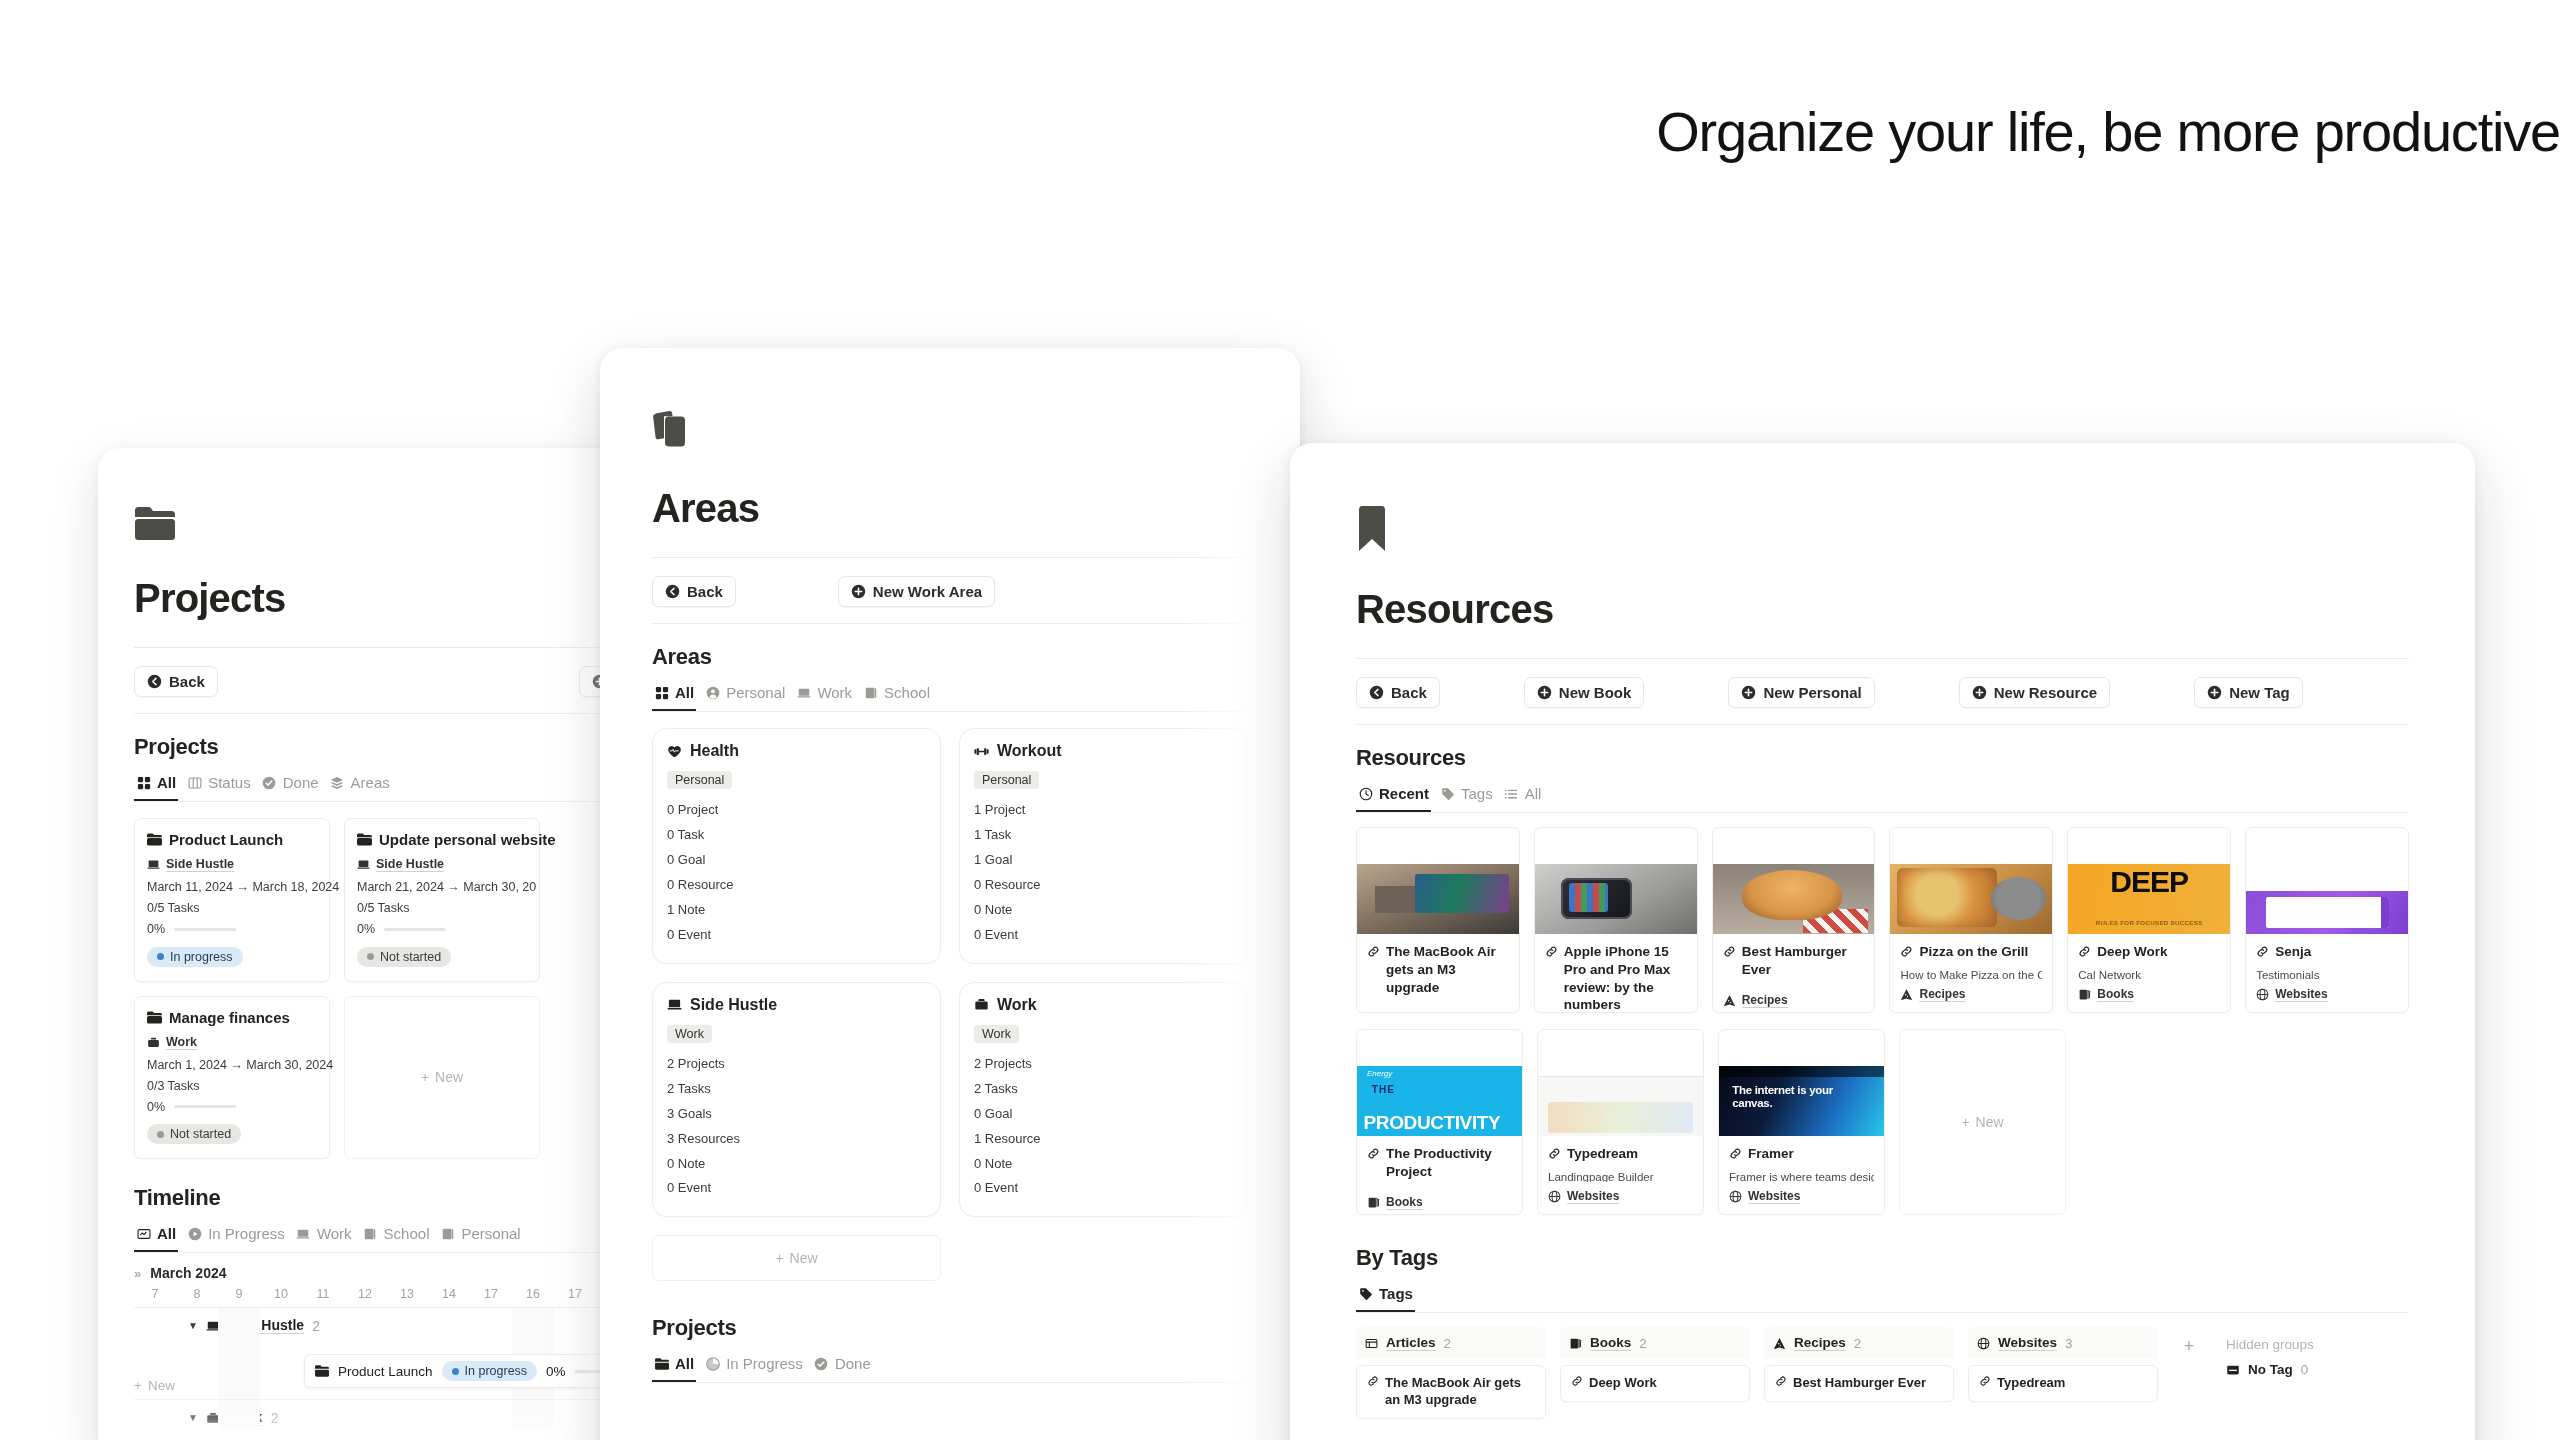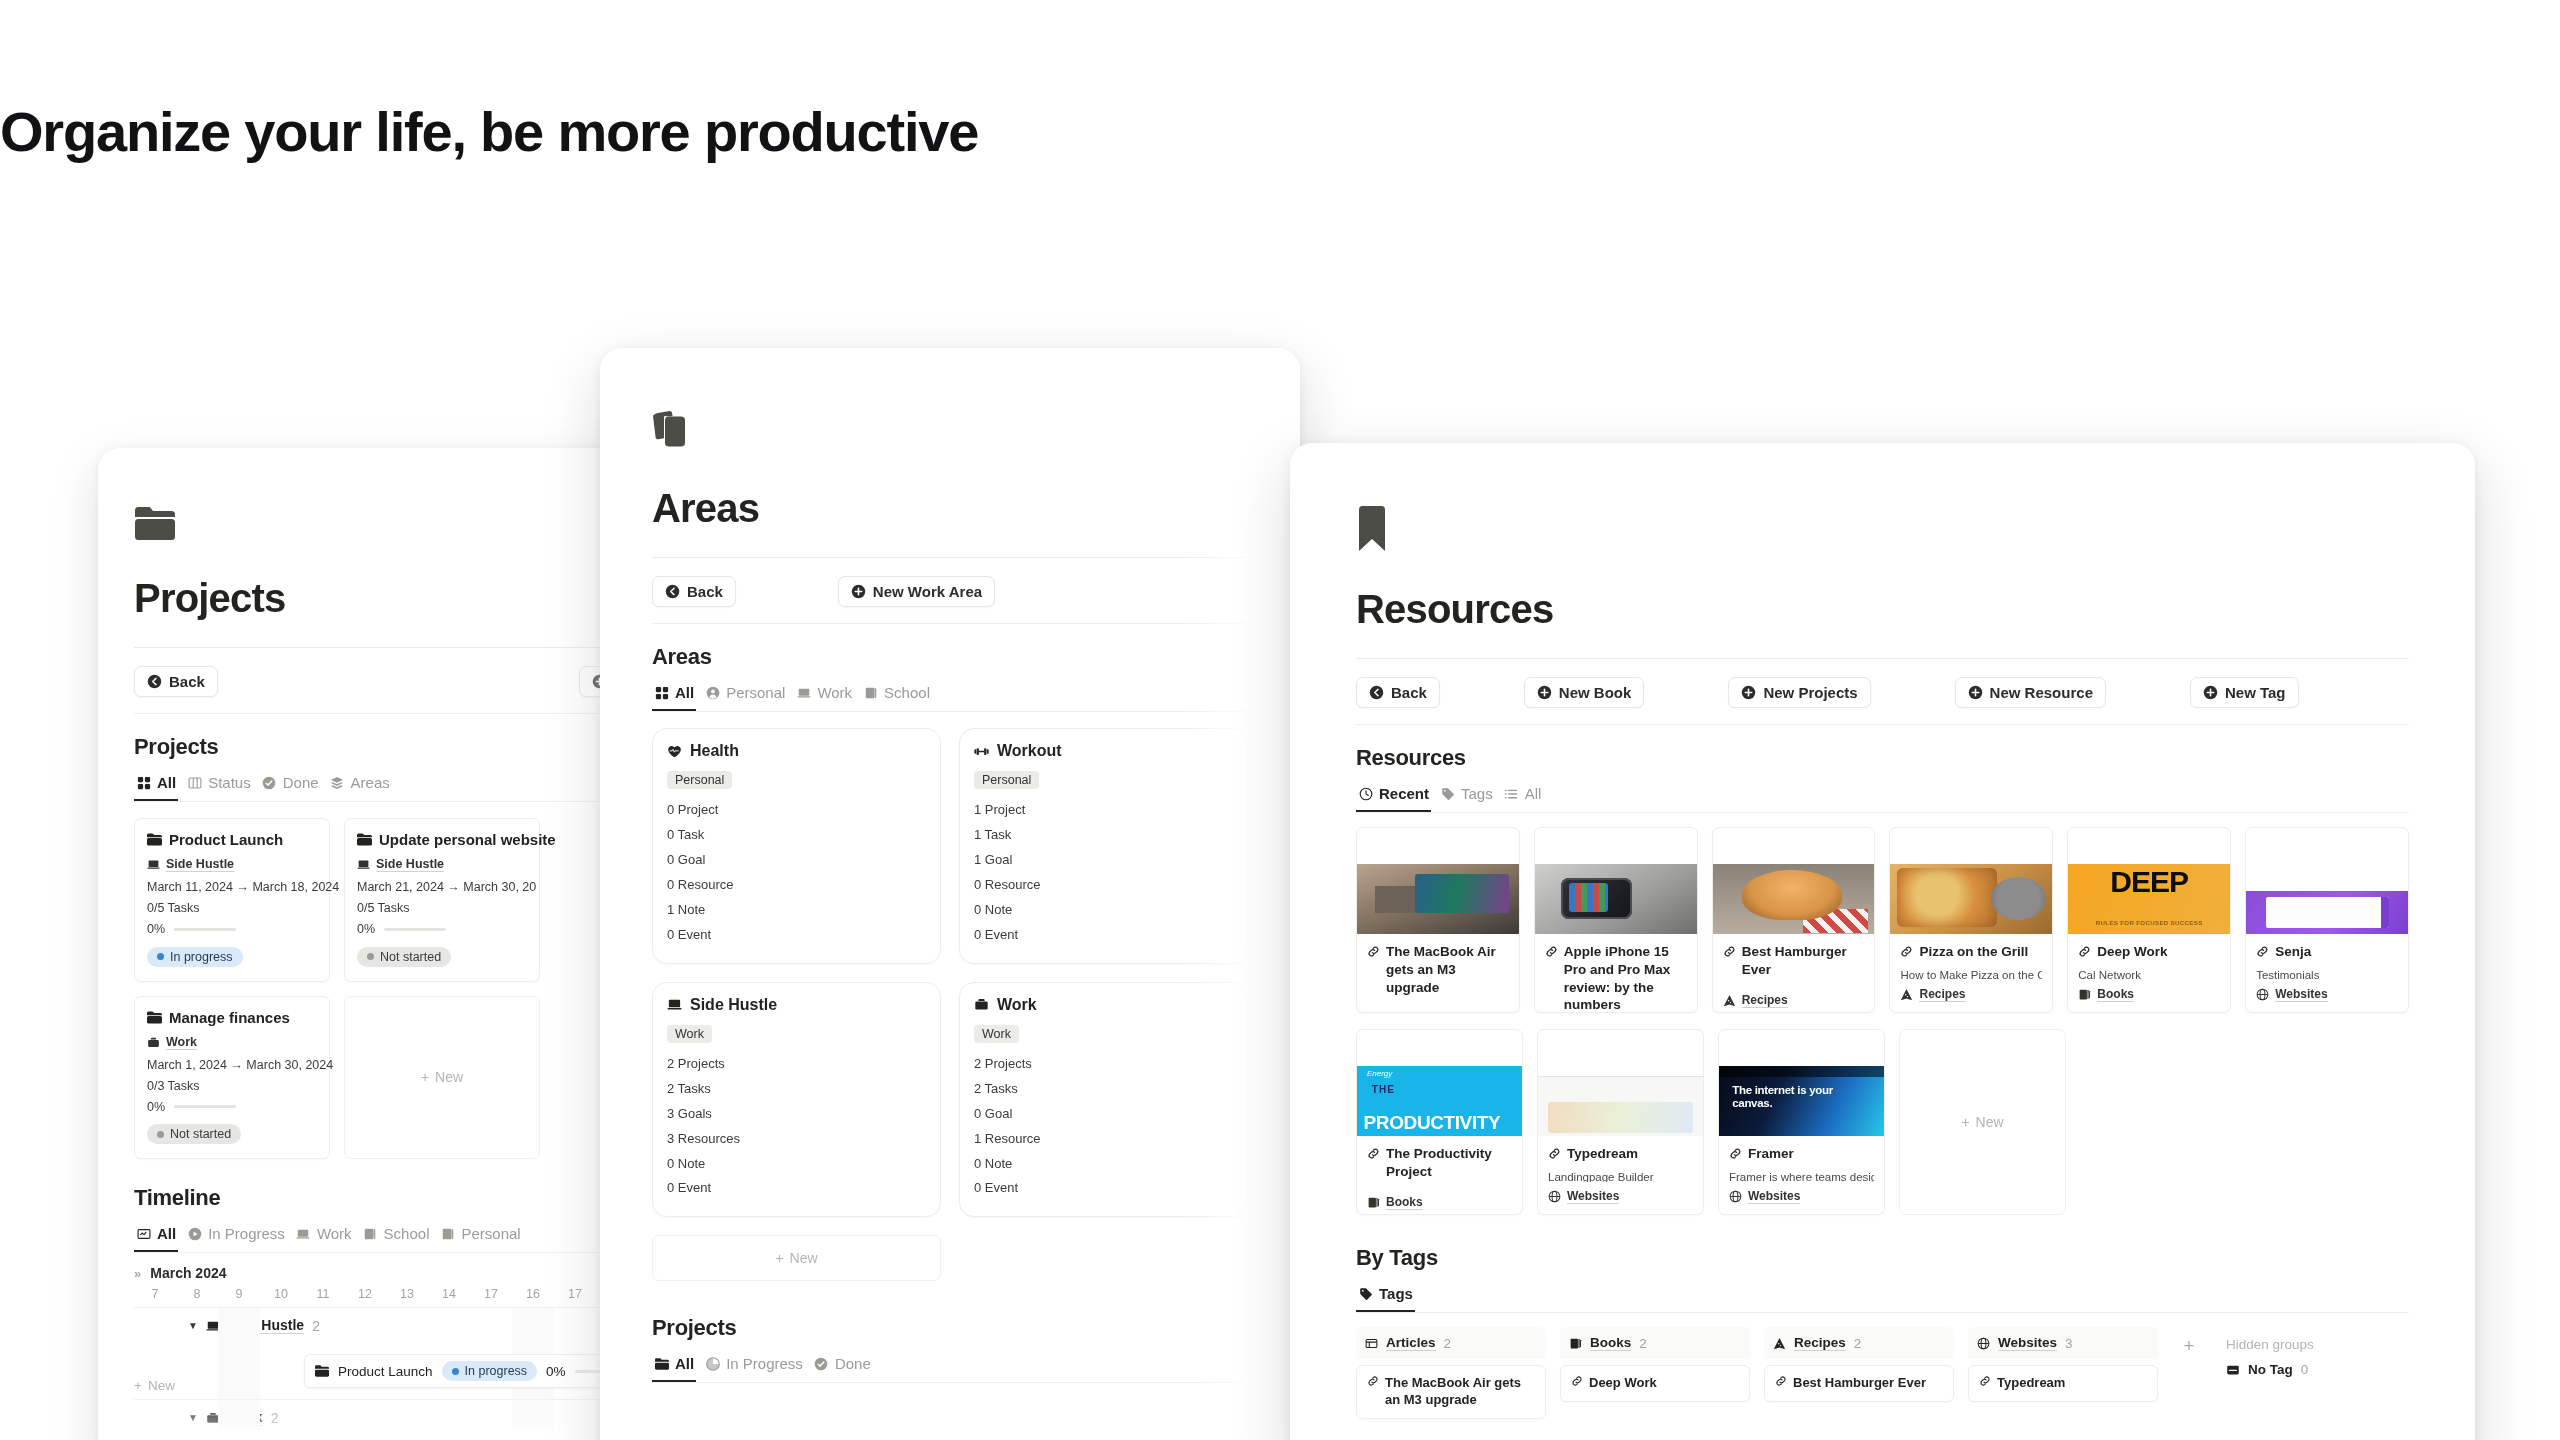--- a/index.html
+++ b/index.html
@@ -7,22 +7,22 @@
     width: 2560px; height: 1440px;
     background: #ffffff;
     font-family: "Liberation Sans", sans-serif;
     overflow: hidden;
   }
   #stage { position: relative; width: 2560px; height: 1440px; background: #fff; }
 
   
   .headline {
     position: absolute; top: 96px; left: 0; width: 2560px;
-    text-align: left;
-    font-size: 56px; font-weight: 700; line-height: 1.28;
+    text-align: right;
+    font-size: 56px; font-weight: 400; line-height: 1.28;
     letter-spacing: -1.2px; color: #111214;
   }
   .headline .l2 { display: block; }
 
   
   .panel {
     position: absolute;
     background: #ffffff;
     border-radius: 22px;
     overflow: hidden;
@@ -785,21 +785,21 @@
           </span>
           <span>New Book</span>
         </div>
         <div class="nbtn">
           <span class="ic">
             <svg width="15" height="15" viewBox="0 0 16 16" fill="currentColor">
                 <circle cx="8" cy="8" r="7.2"></circle>
                 <path d="M8 4.6v6.8M4.6 8h6.8" stroke="#fff" stroke-width="1.7" stroke-linecap="round"></path>
               </svg>
           </span>
-          <span>New Projects</span>
+          <span>New Personal</span>
         </div>
         <div class="nbtn">
           <span class="ic">
             <svg width="15" height="15" viewBox="0 0 16 16" fill="currentColor">
                 <circle cx="8" cy="8" r="7.2"></circle>
                 <path d="M8 4.6v6.8M4.6 8h6.8" stroke="#fff" stroke-width="1.7" stroke-linecap="round"></path>
               </svg>
           </span>
           <span>New Resource</span>
         </div>

